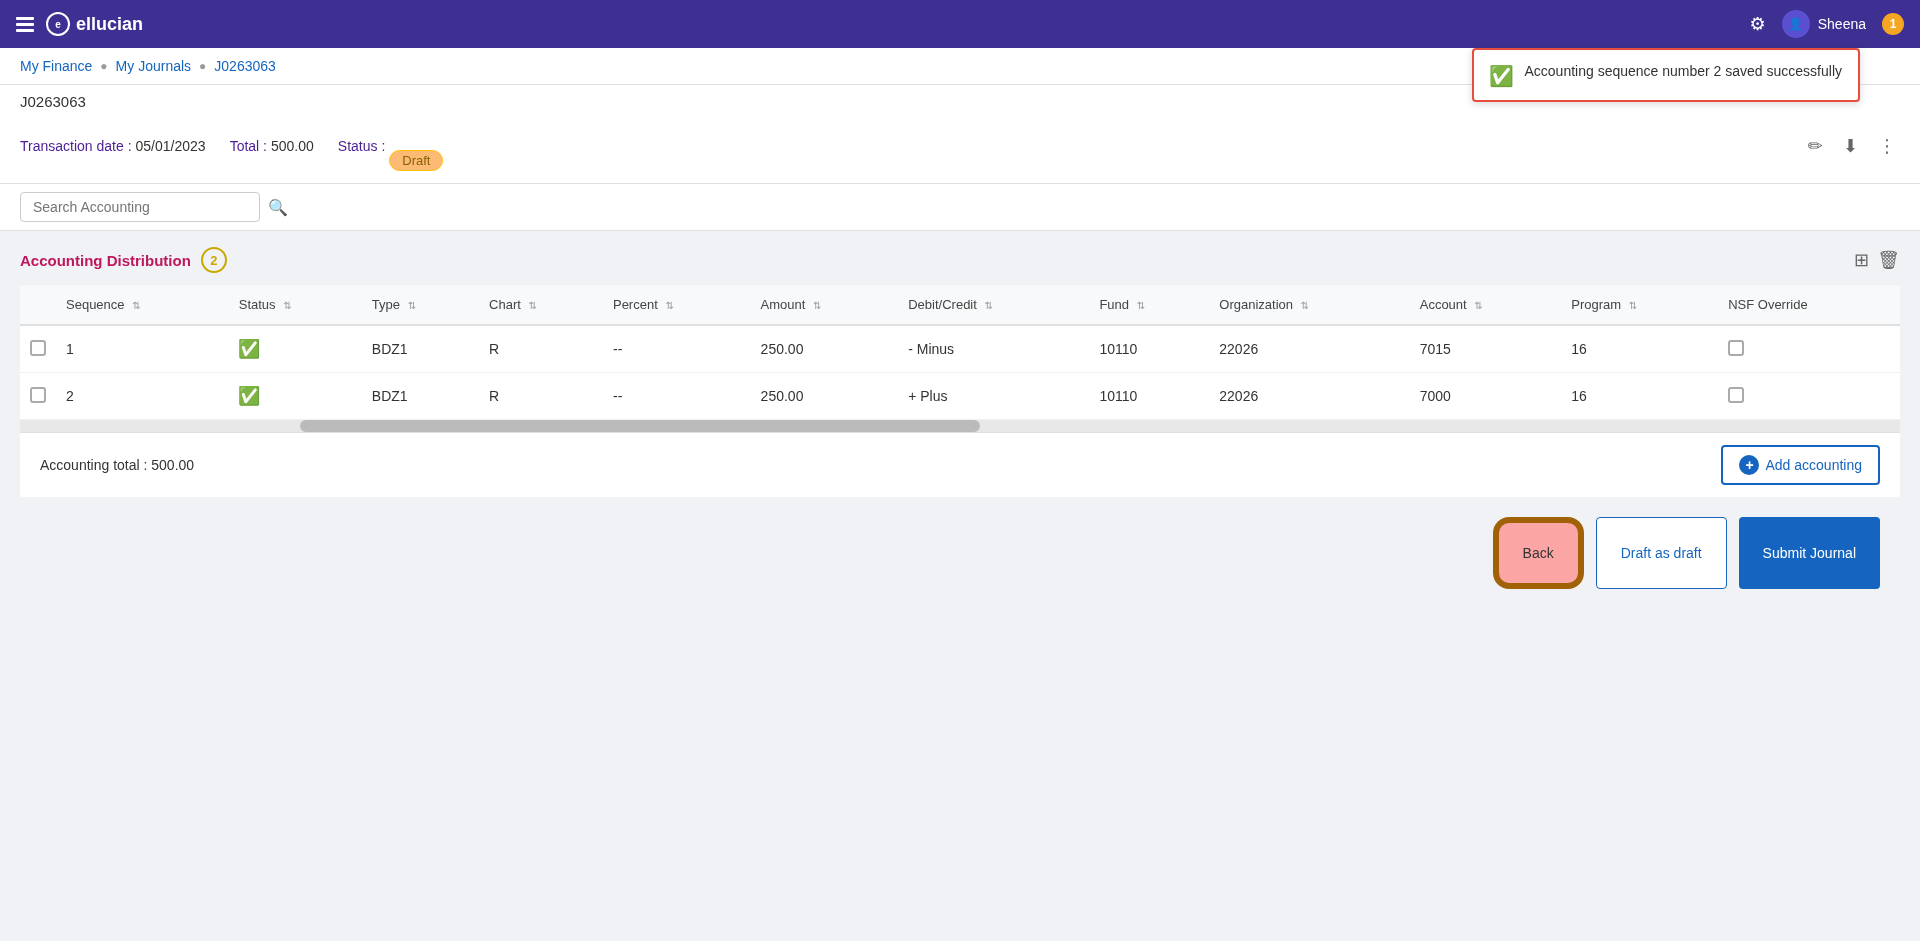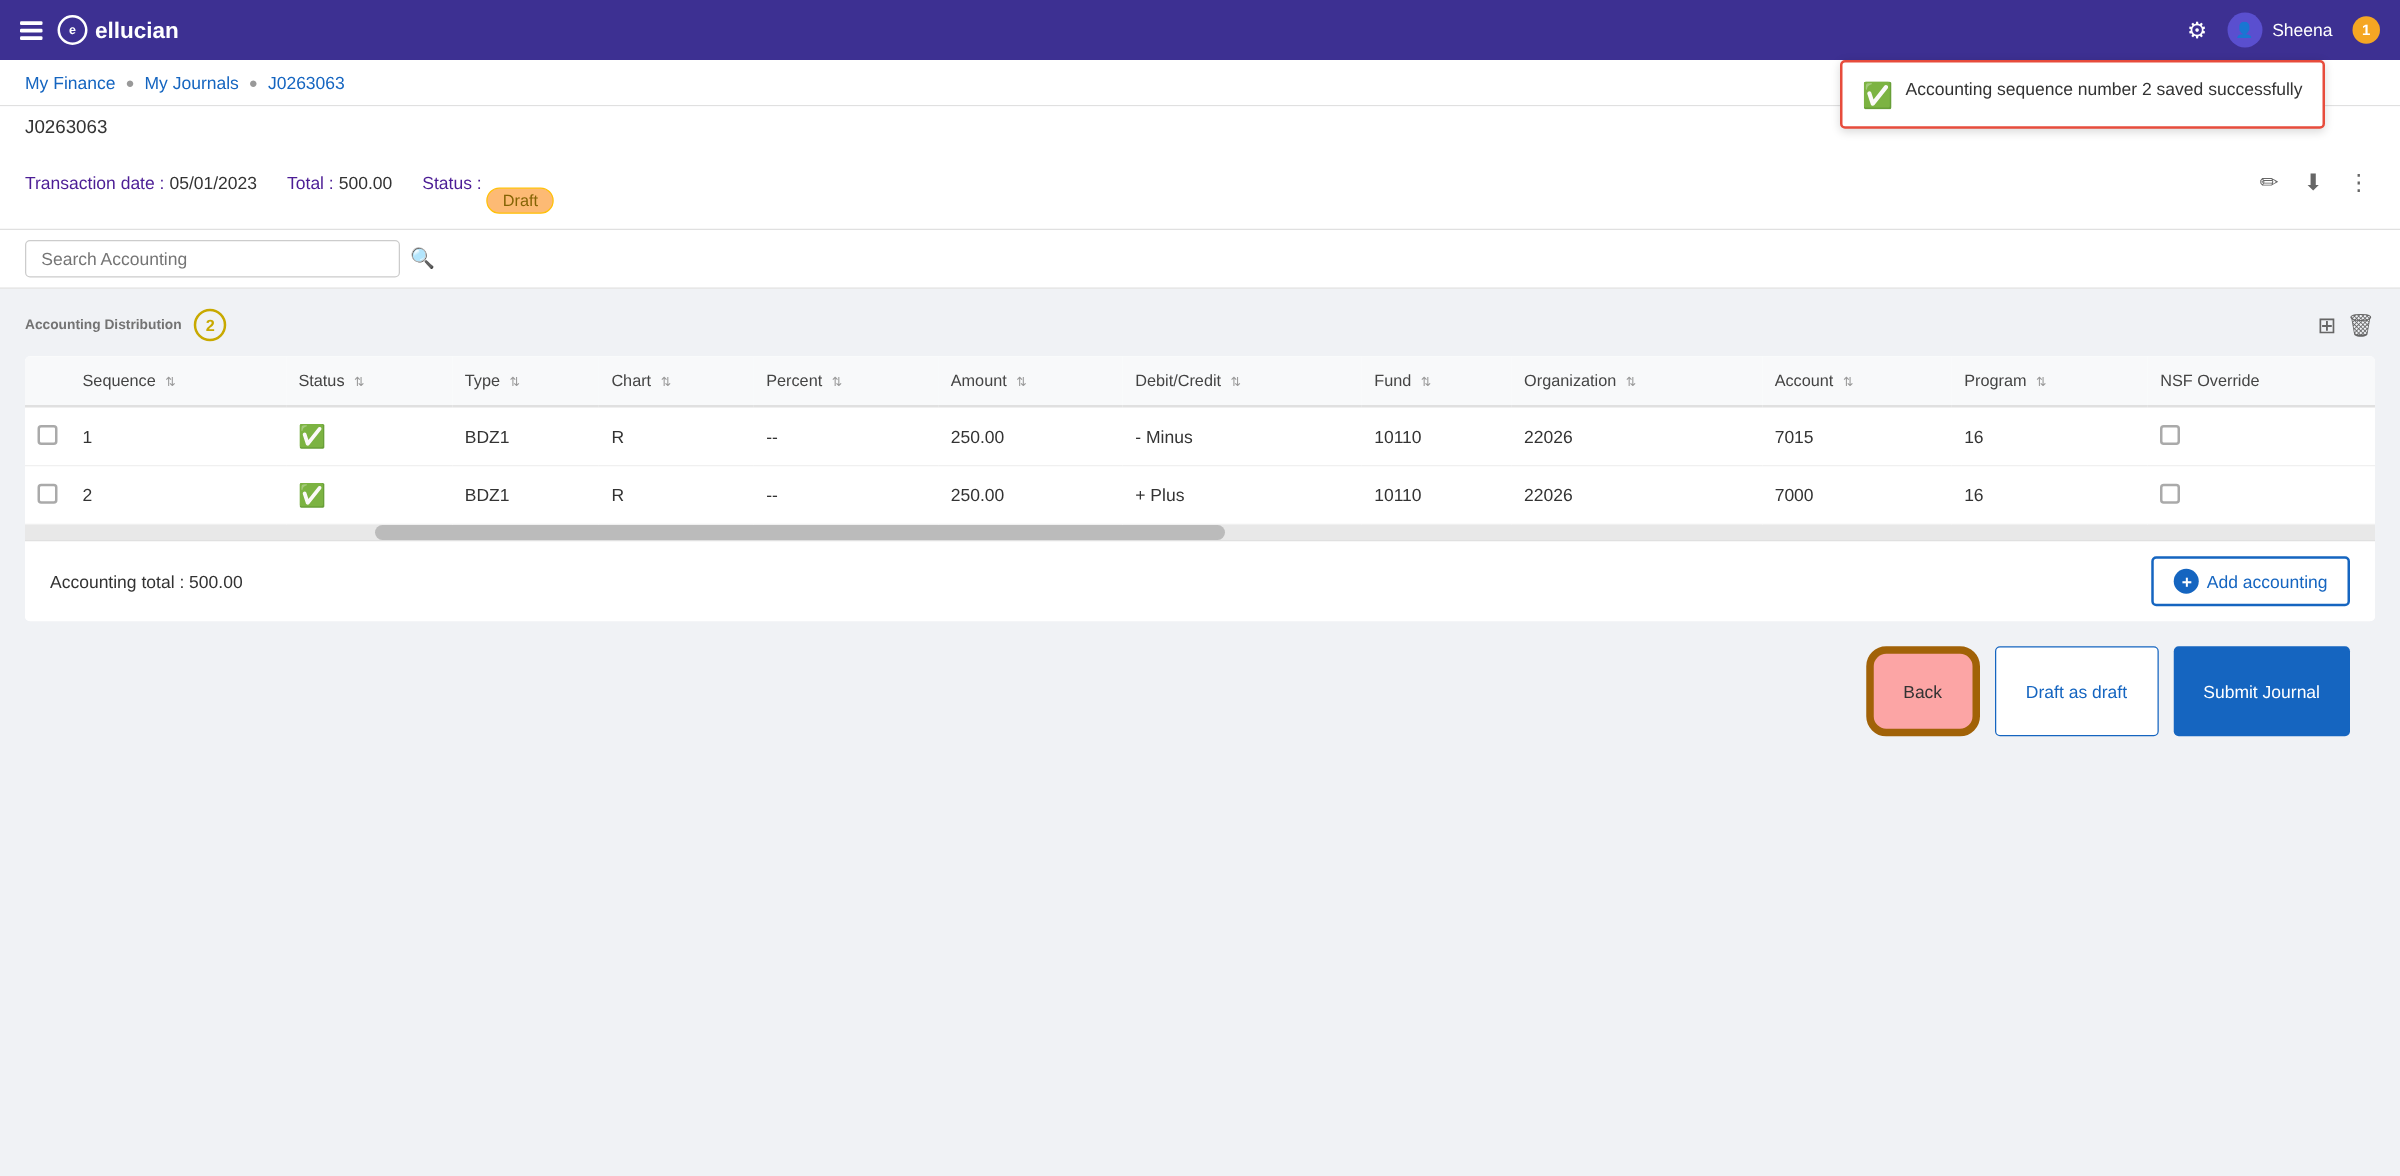--- a/index.html
+++ b/index.html
@@ -88,36 +88,36 @@
       border-bottom: 1px solid #e0e0e0;
       display: flex;
       align-items: center;
       gap: 8px;
     }
     .search-input {
       border: 1px solid #ccc;
       border-radius: 4px;
       padding: 6px 12px;
       font-size: 14px;
-      width: 300px;
+      width: 240px;
       outline: none;
     }
     .search-btn { background: none; border: none; cursor: pointer; color: #666; font-size: 16px; }
 
     
     .main-content { padding: 16px 20px; }
 
     
     .section-header {
       display: flex;
       align-items: center;
       gap: 10px;
       margin-bottom: 12px;
     }
-    .section-title { font-size: 11px; font-weight: 600; color: #737373; }
+    .section-title { font-size: 15px; font-weight: 600; color: #be185d; }
     .section-badge {
       width: 26px; height: 26px;
       border-radius: 50%;
       border: 2px solid #c8a900;
       color: #c8a900;
       display: flex; align-items: center; justify-content: center;
       font-size: 13px; font-weight: 600;
     }
     .section-actions { margin-left: auto; display: flex; align-items: center; gap: 8px; }
     .section-icon-btn { background: none; border: none; cursor: pointer; color: #666; font-size: 18px; }

